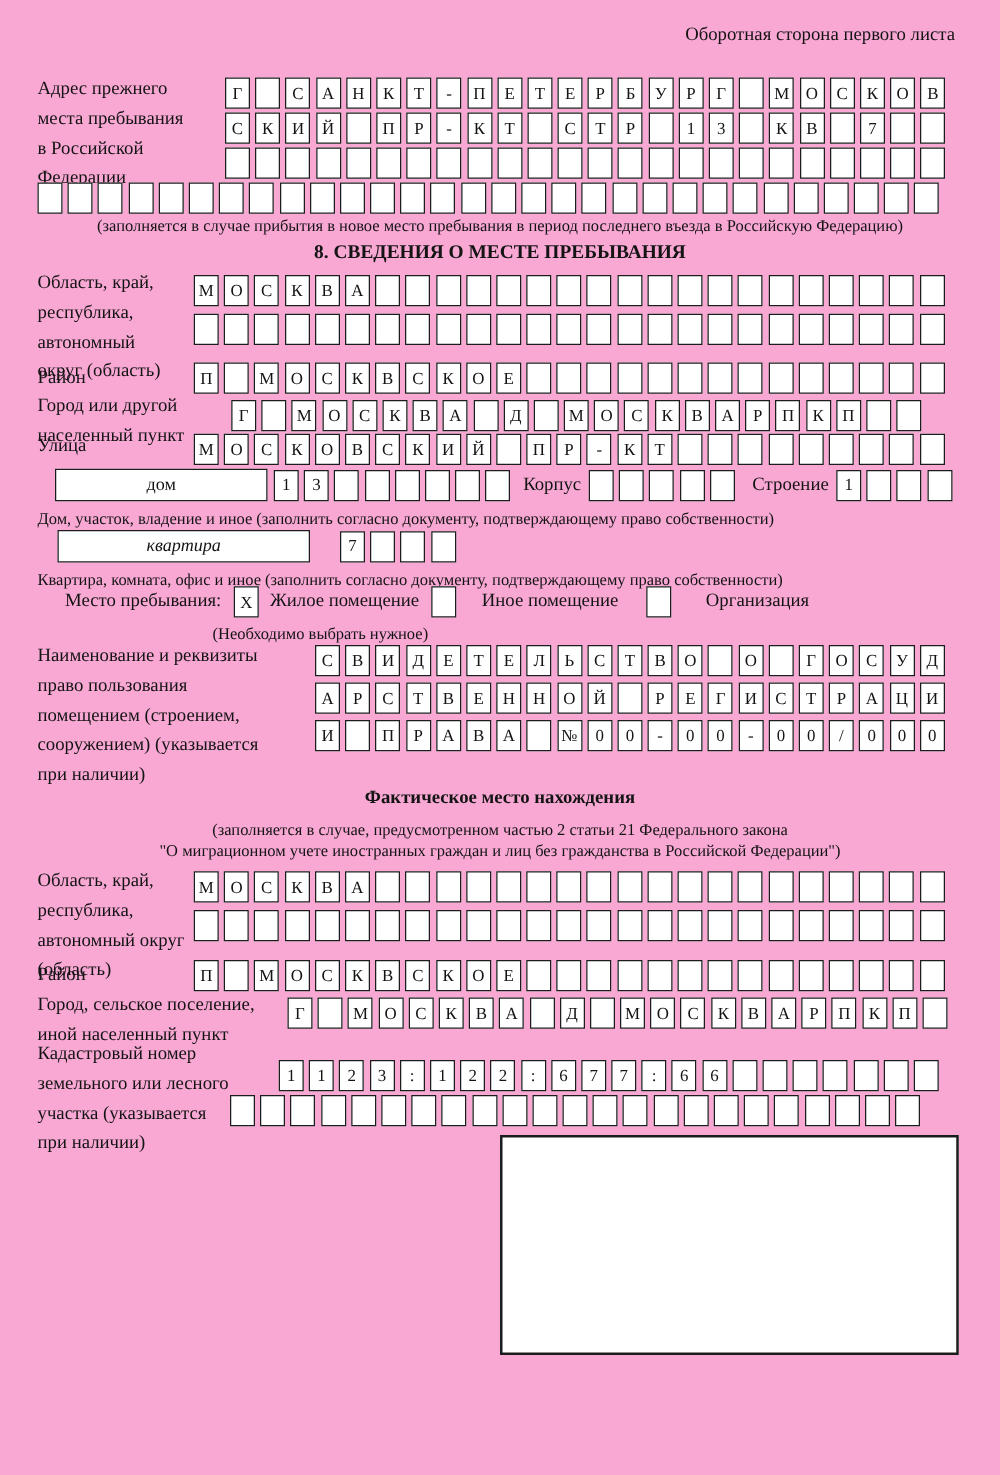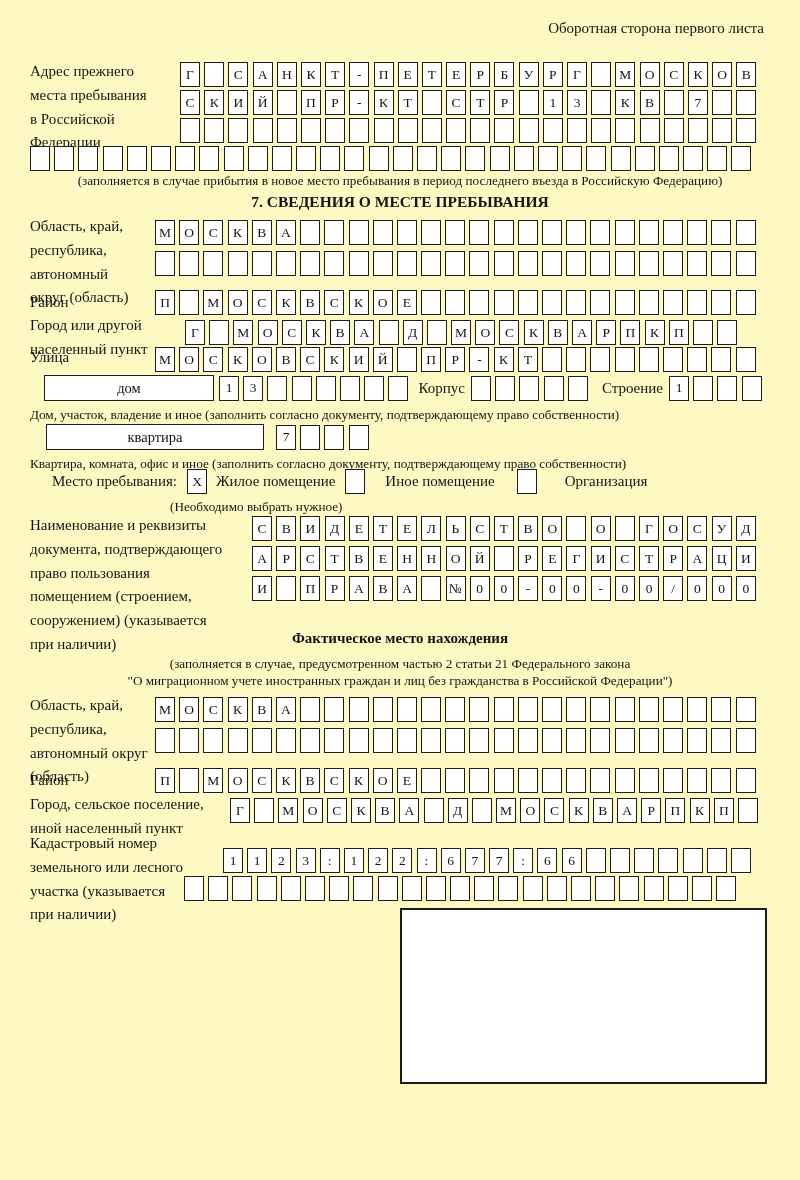--- a/index.html
+++ b/index.html
@@ -1,16 +1,16 @@
 <!DOCTYPE html>
 <html><head>
 <meta charset="utf-8">
 <style>
   html,body{margin:0;padding:0;background:#fff;}
-  .page{position:relative;width:800px;height:1180px;background:#fef9c3;color:#141414;
+  .page{position:relative;width:800px;height:1180px;background:#f9a8d4;color:#141414;
         font-family:"Liberation Serif","DejaVu Serif",serif;overflow:hidden;}
   .abs{position:absolute;}
   .cellrow{position:absolute;display:flex;}
   .cells{display:flex;}
   .cell{box-sizing:border-box;flex:0 0 20px;width:20px;height:25px;border:1.8px solid #1c1c1c;
         margin-right:4.2px;display:flex;align-items:center;justify-content:center;
         font-size:13.5px;line-height:1;background:#fff;}
   .lbl{position:absolute;font-size:15px;line-height:23.8px;}
   .note{position:absolute;font-size:13.2px;line-height:17px;}
   .center{left:15px;width:770px;text-align:center;}
@@ -140,21 +140,21 @@
       <span class="cell"></span>
       <span class="cell"></span>
       <span class="cell"></span>
       <span class="cell"></span>
       <span class="cell"></span>
       <span class="cell"></span>
       <span class="cell"></span>
     </div>
   <div class="note center" style="top:172px;text-align:center;">(заполняется в случае прибытия в новое место пребывания в период последнего въезда в Российскую Федерацию)</div>
 
-  <div class="title center" style="top:193px;">7. СВЕДЕНИЯ О МЕСТЕ ПРЕБЫВАНИЯ</div>
+  <div class="title center" style="top:193px;">8. СВЕДЕНИЯ О МЕСТЕ ПРЕБЫВАНИЯ</div>
 
   <div class="lbl" style="left:30px;top:215px;width:150px;">
       <div>Область, край,</div>
       <div>республика,</div>
       <div>автономный</div>
       <div>округ (область)</div>
     </div>
   <div class="cellrow" style="left:155px;top:220px;">
       <span class="cell">М</span>
       <span class="cell">О</span>
@@ -324,21 +324,21 @@
     <div class="cells">
         <span class="cell">1</span>
         <span class="cell"></span>
         <span class="cell"></span>
         <span class="cell"></span>
       </div>
   </div>
   <div class="note" style="left:30px;top:406px;">Дом, участок, владение и иное (заполнить согласно документу, подтверждающему право собственности)</div>
 
   <div class="inline-row" style="left:32px;top:424px;">
-    <div class="labelbox" style="width:218px;margin-right:12px;">
+    <div class="labelbox" style="width:202px;margin-right:24px;font-style:italic;">
       <span>квартира</span>
     </div>
     <div class="cells">
         <span class="cell">7</span>
         <span class="cell"></span>
         <span class="cell"></span>
         <span class="cell"></span>
       </div>
   </div>
   <div class="note" style="left:30px;top:455px;">Квартира, комната, офис и иное (заполнить согласно документу, подтверждающему право собственности)</div>
@@ -349,21 +349,20 @@
     <span class="inl" style="margin-left:9px;">Жилое помещение</span>
     <span class="cell" style="margin-left:10px;margin-right:0;"></span>
     <span class="inl" style="margin-left:20px;">Иное помещение</span>
     <span class="cell" style="margin-left:22px;margin-right:0;"></span>
     <span class="inl" style="margin-left:28px;">Организация</span>
   </div>
   <div class="note" style="left:170px;top:498px;width:330px;text-align:left;">(Необходимо выбрать нужное)</div>
 
   <div class="lbl" style="left:30px;top:514px;width:225px;">
       <div>Наименование и реквизиты</div>
-      <div>документа, подтверждающего</div>
       <div>право пользования</div>
       <div>помещением (строением,</div>
       <div>сооружением) (указывается</div>
       <div>при наличии)</div>
     </div>
   <div class="cellrow" style="left:252px;top:516px;">
       <span class="cell">С</span>
       <span class="cell">В</span>
       <span class="cell">И</span>
       <span class="cell">Д</span>

